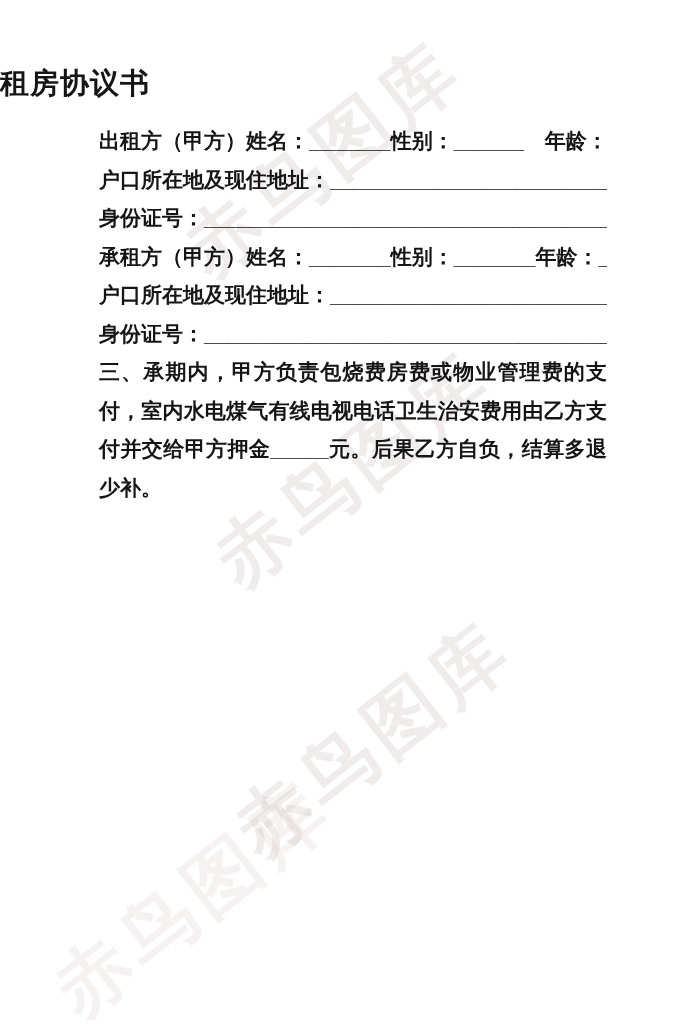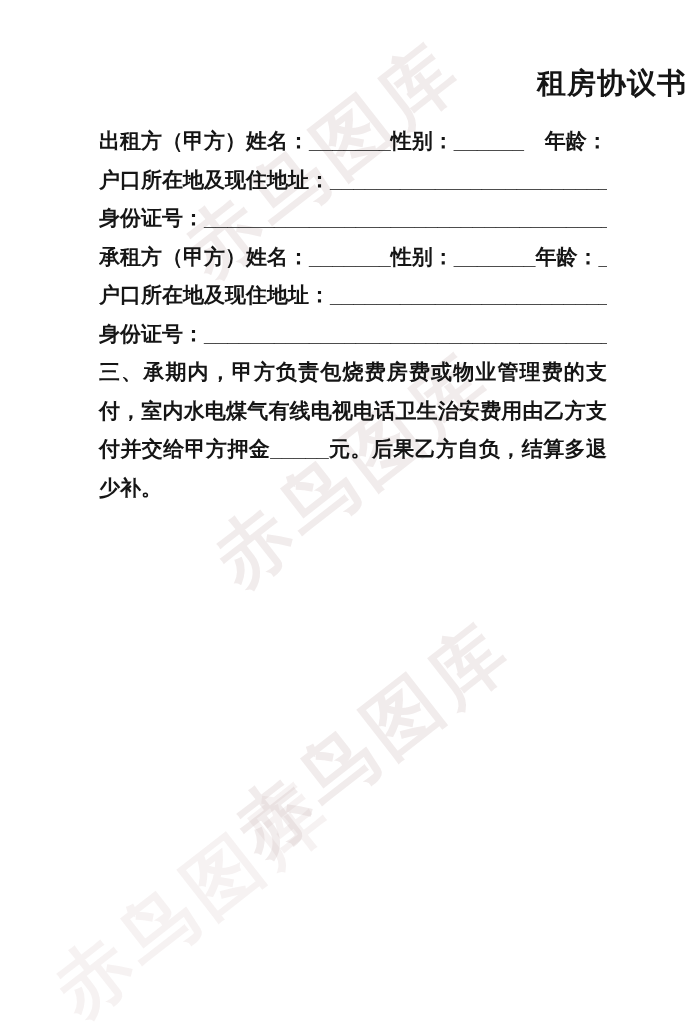--- a/index.html
+++ b/index.html
@@ -26,21 +26,21 @@
   }
   .wm1 { left:160px; top:110px; }
   .wm2 { left:190px; top:420px; }
   .wm3 { left:210px; top:690px; }
   .wm4 { left:30px;  top:850px; color:rgba(205,185,185,0.18); }
   
   .doc { position:relative; z-index:1; }
   .title {
     margin:0;
     padding-top:64px;
-    text-align:right;
+    text-align:left;
     font-size:29px;
     letter-spacing:1px;
   }
   .content {
     width:508px;
     margin:18px 80px 0 99px;
     font-size:21px;
     line-height:38.5px;
   }
   .para { margin:0; text-align:justify; }

